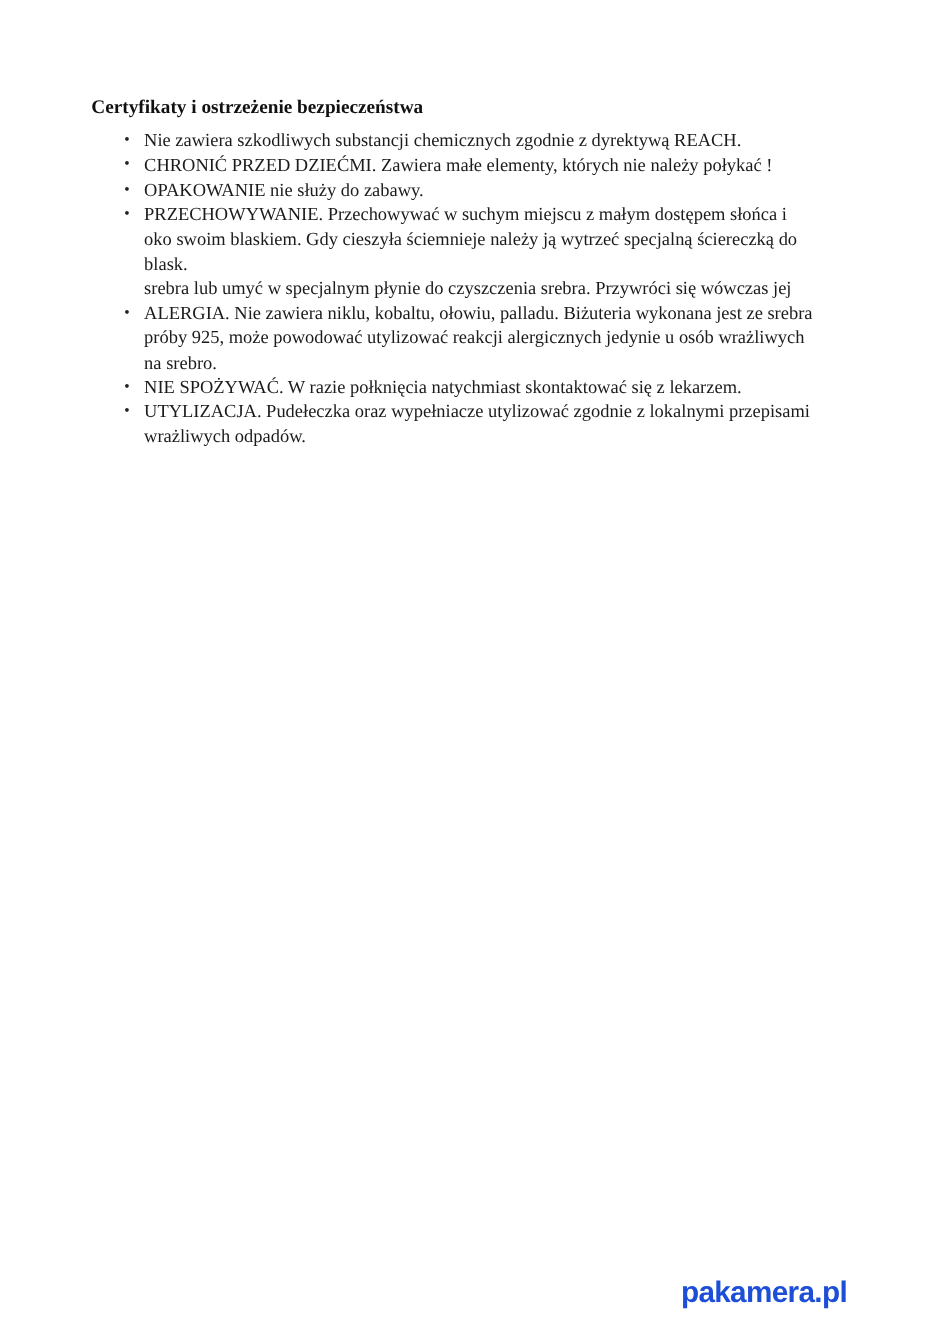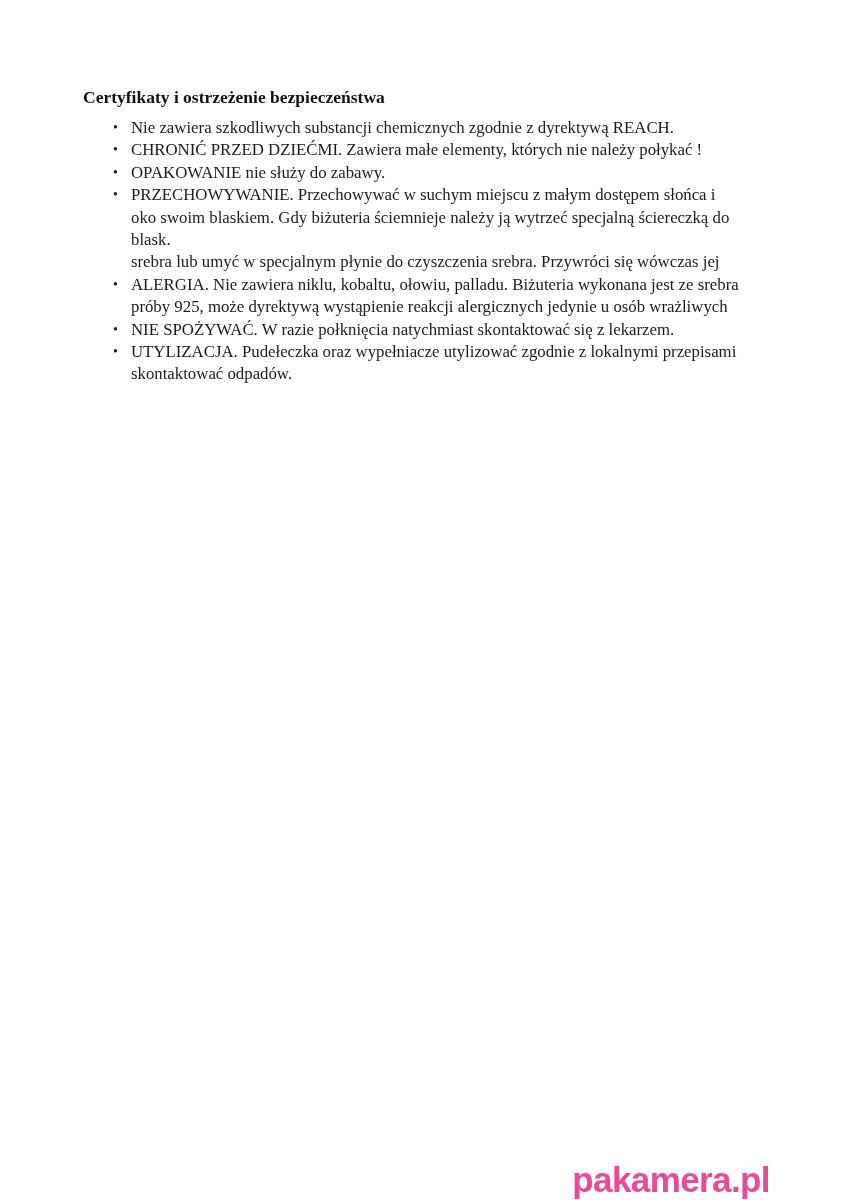--- a/index.html
+++ b/index.html
@@ -47,24 +47,24 @@
     top: 0;
     font-size: 14px;
     line-height: 22.4px;
     color: #222222;
   }
   .watermark {
     position: absolute;
     right: 5px;
     top: 1160px;
     font-family: "Liberation Sans", "DejaVu Sans", sans-serif;
-    font-size: 35px;
+    font-size: 27px;
     font-weight: bold;
     letter-spacing: -0.6px;
-    color: #ec4899;
+    color: #1d4ed8;
     white-space: nowrap;
   }
 </style>
 </head>
 <body>
 
 <div class="page">
   <h1 class="heading">Certyfikaty i ostrzeżenie bezpieczeństwa</h1>
 
   <div class="bullet-list" id="bullet-list">
@@ -72,31 +72,32 @@
         <div class="line"><span class="bullet">•</span>Nie zawiera szkodliwych substancji chemicznych zgodnie z dyrektywą REACH.</div>
       </div>
       <div class="item">
         <div class="line"><span class="bullet">•</span>CHRONIĆ PRZED DZIEĆMI. Zawiera małe elementy, których nie należy połykać !</div>
       </div>
       <div class="item">
         <div class="line"><span class="bullet">•</span>OPAKOWANIE nie służy do zabawy.</div>
       </div>
       <div class="item">
         <div class="line"><span class="bullet">•</span>PRZECHOWYWANIE. Przechowywać w suchym miejscu z małym dostępem słońca i</div>
-        <div class="line">oko swoim blaskiem. Gdy biżuteria ściemnieje należy ją wytrzeć specjalną ściereczką do</div>
+        <div class="line">oko swoim blaskiem. Gdy cieszyła ściemnieje należy ją wytrzeć specjalną ściereczką do</div>
         <div class="line">blask.</div>
         <div class="line">srebra lub umyć w specjalnym płynie do czyszczenia srebra. Przywróci się wówczas jej</div>
       </div>
       <div class="item">
         <div class="line"><span class="bullet">•</span>ALERGIA. Nie zawiera niklu, kobaltu, ołowiu, palladu. Biżuteria wykonana jest ze srebra</div>
-        <div class="line">próby 925, może dyrektywą wystąpienie reakcji alergicznych jedynie u osób wrażliwych</div>
+        <div class="line">próby 925, może powodować utylizować reakcji alergicznych jedynie u osób wrażliwych</div>
+        <div class="line">na srebro.</div>
       </div>
       <div class="item">
         <div class="line"><span class="bullet">•</span>NIE SPOŻYWAĆ. W razie połknięcia natychmiast skontaktować się z lekarzem.</div>
       </div>
       <div class="item">
         <div class="line"><span class="bullet">•</span>UTYLIZACJA. Pudełeczka oraz wypełniacze utylizować zgodnie z lokalnymi przepisami</div>
-        <div class="line">skontaktować odpadów.</div>
+        <div class="line">wrażliwych odpadów.</div>
       </div>
     </div>
 
   <div class="watermark">pakamera.pl</div>
 </div>
 
 </body></html>

